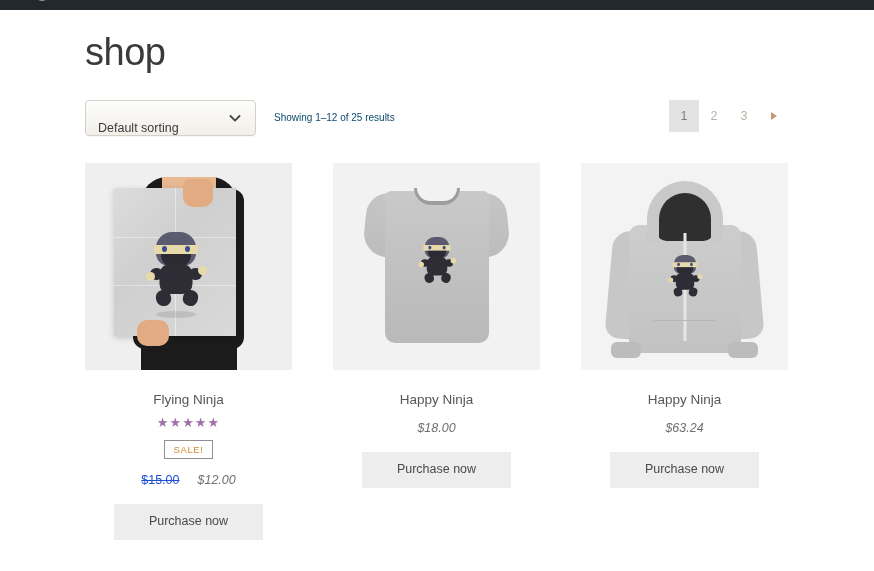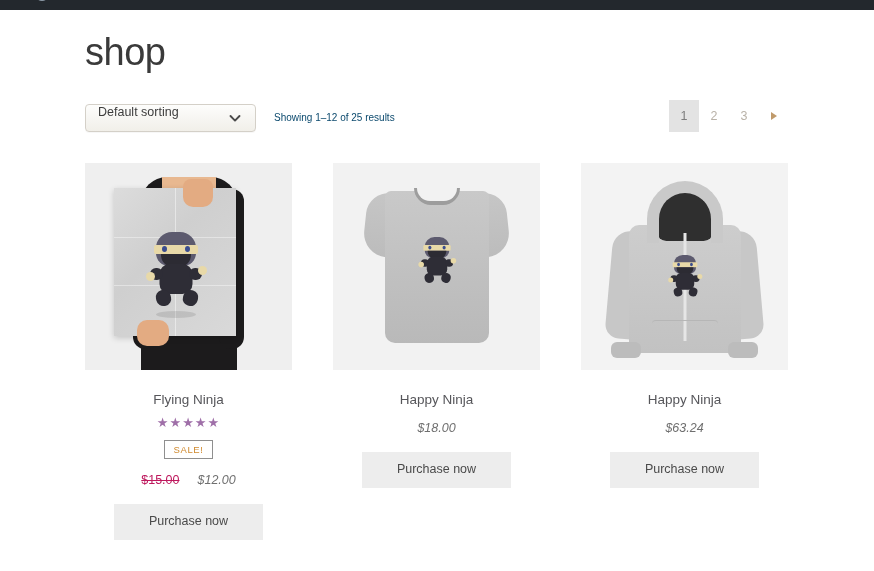--- a/index.html
+++ b/index.html
@@ -77,26 +77,26 @@
   .toolbar {
     display: flex;
     align-items: center;
     margin-top: 26px;
     position: relative;
     height: 36px;
   }
   .sorting-select {
     position: relative;
     width: 171px;
-    height: 28px;
+    height: 36px;
     border: 1px solid #d4d0c8;
     border-radius: 4px;
     background: linear-gradient(to bottom, #fdfdfc 0%, #f1efe9 100%);
     display: flex;
-    align-items: flex-start;
+    align-items: flex-end;
     padding: 0 0 0 12px;
     box-shadow: 0 1px 0 rgba(0,0,0,0.03);
     cursor: pointer;
     font-size: 12.5px;
     color: #3c3c3c;
   }
   .sorting-select .caret {
     position: absolute;
     right: 14px;
     top: 50%;
@@ -191,21 +191,21 @@
     color: #d08a2f;
     background: #ffffff;
     line-height: 1.2;
   }
   .price {
     margin-top: 14px;
     font-size: 12.5px;
     color: #7b7b7b;
   }
   .price del {
-    color: #be185d;
+    color: #1d4ed8;
     margin-right: 18px;
     text-decoration: line-through;
   }
   .price ins {
     text-decoration: none;
     color: #6f6f6f;
     font-style: italic;
   }
   .btn-purchase {
     display: inline-block;

